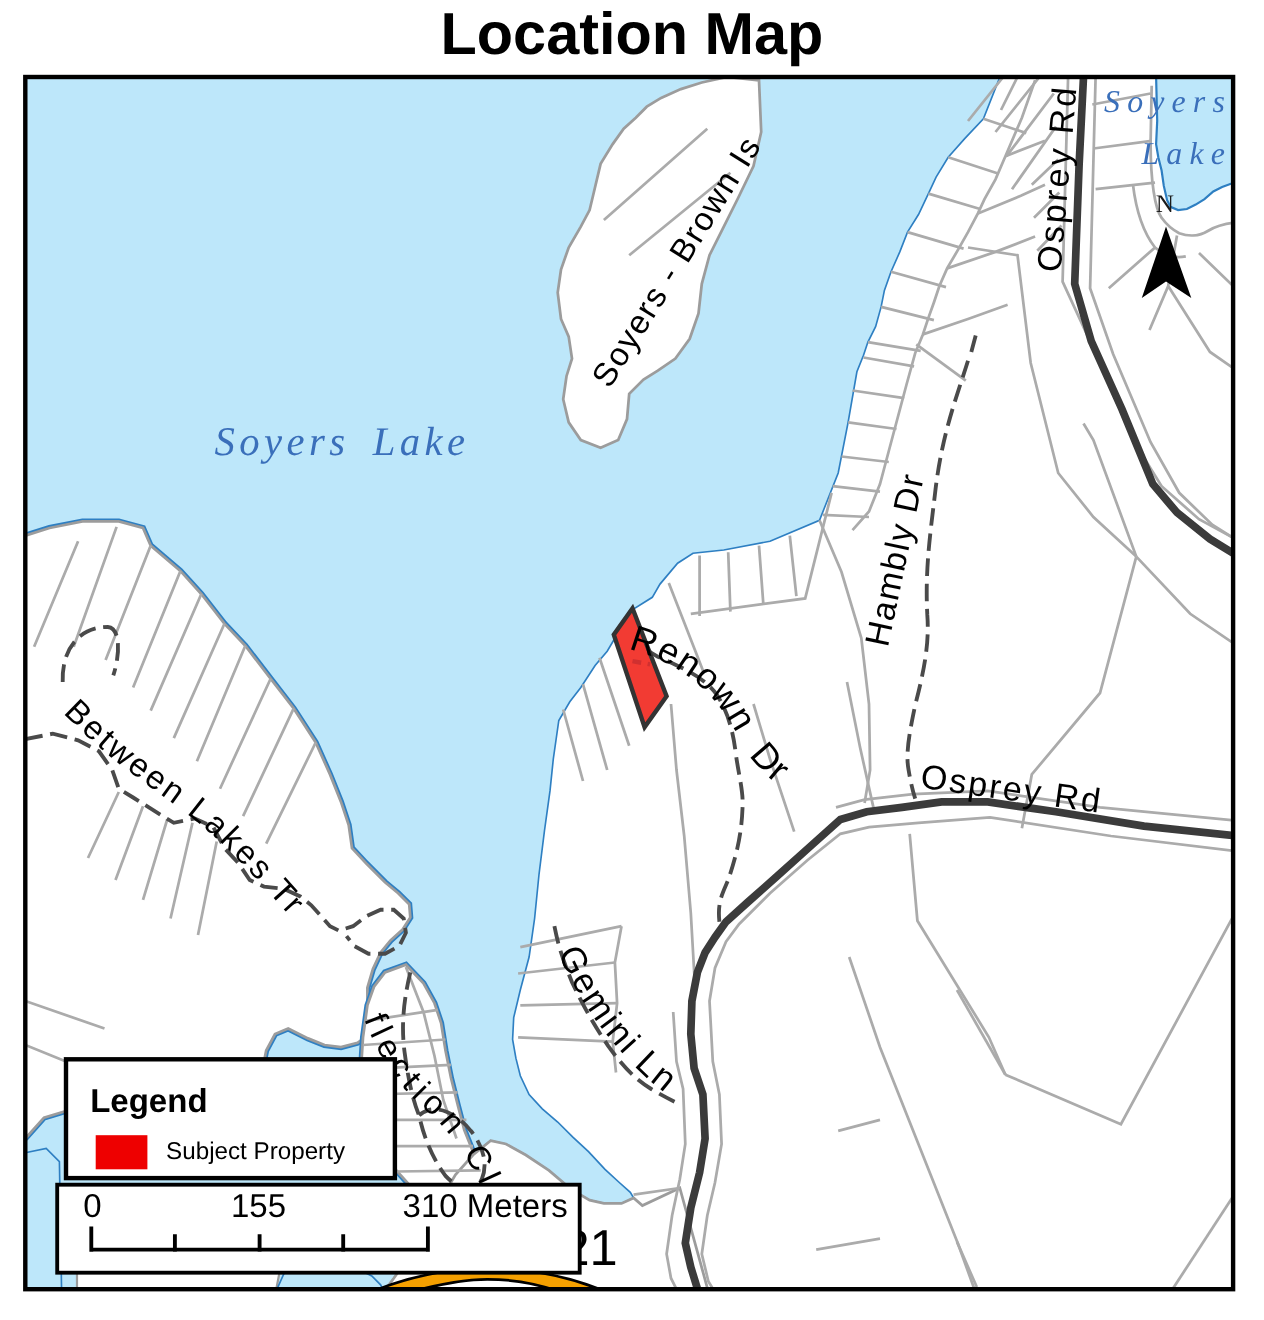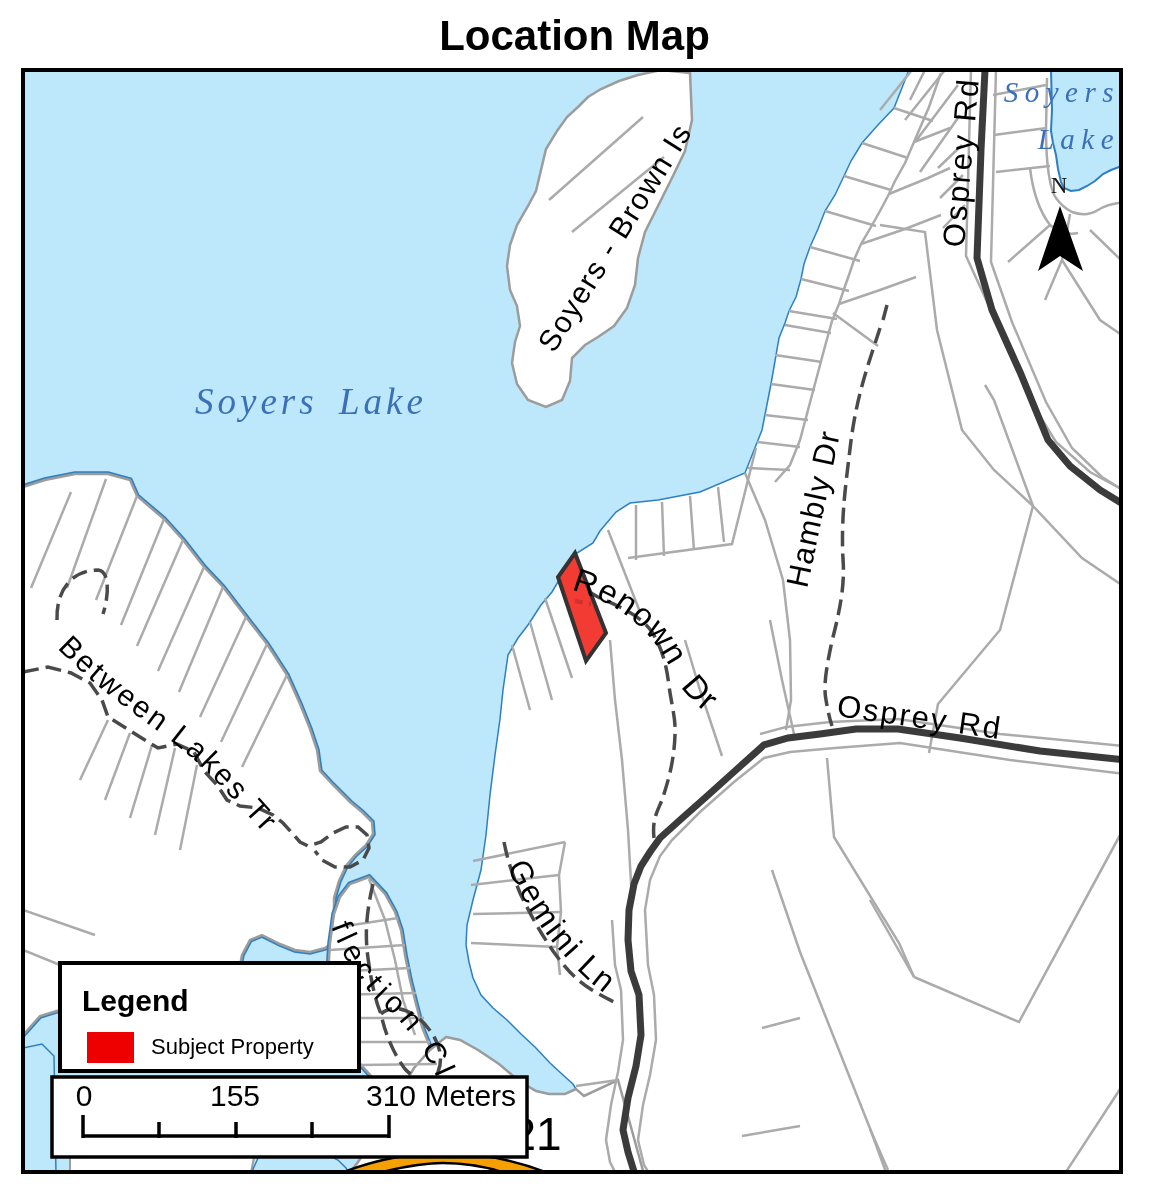--- a/index.html
+++ b/index.html
@@ -1,19 +1,19 @@
 <!DOCTYPE html>
 <html><head>
 <meta charset="utf-8">
 <style>
 html,body{margin:0;padding:0;width:1149px;height:1200px;background:#ffffff;overflow:hidden;
 font-family:"Liberation Sans",sans-serif;}
 #wrap{position:relative;width:1149px;height:1200px;}
-#title{position:absolute;top:12px;left:0;width:1149px;text-align:center;
-font-size:42px;font-weight:bold;color:#000;letter-spacing:0px;}
+#title{position:absolute;top:0;left:0;width:1149px;text-align:center;
+font-size:54px;font-weight:bold;color:#000;letter-spacing:0px;}
 svg{position:absolute;left:0;top:0;}
 </style>
 </head>
 <body>
 <div id="wrap">
 
 <div id="title">Location Map</div>
 <svg width="1149" height="1200" viewBox="0 0 1149 1200">
 <defs>
 <clipPath id="mapclip">

